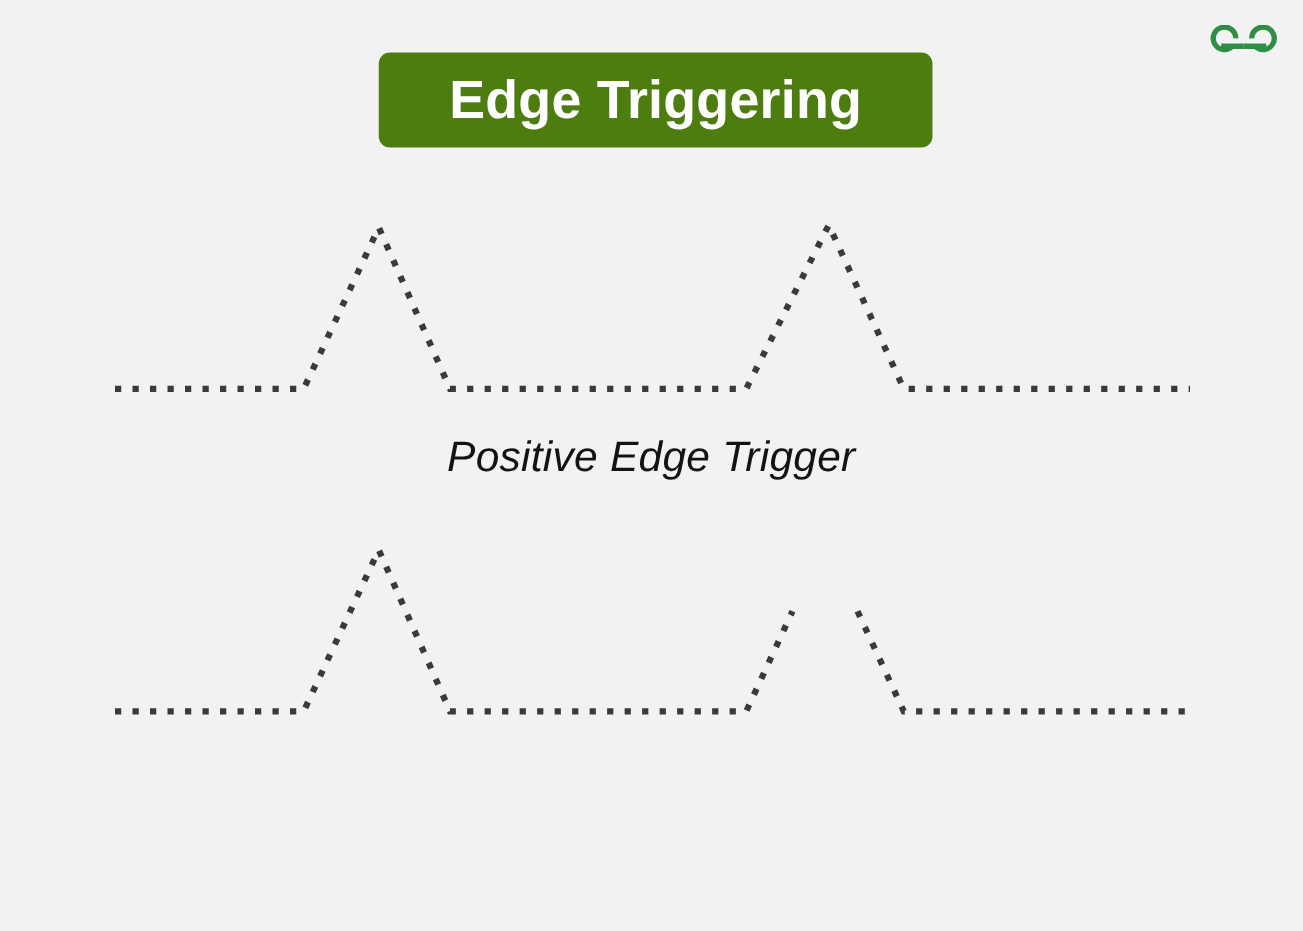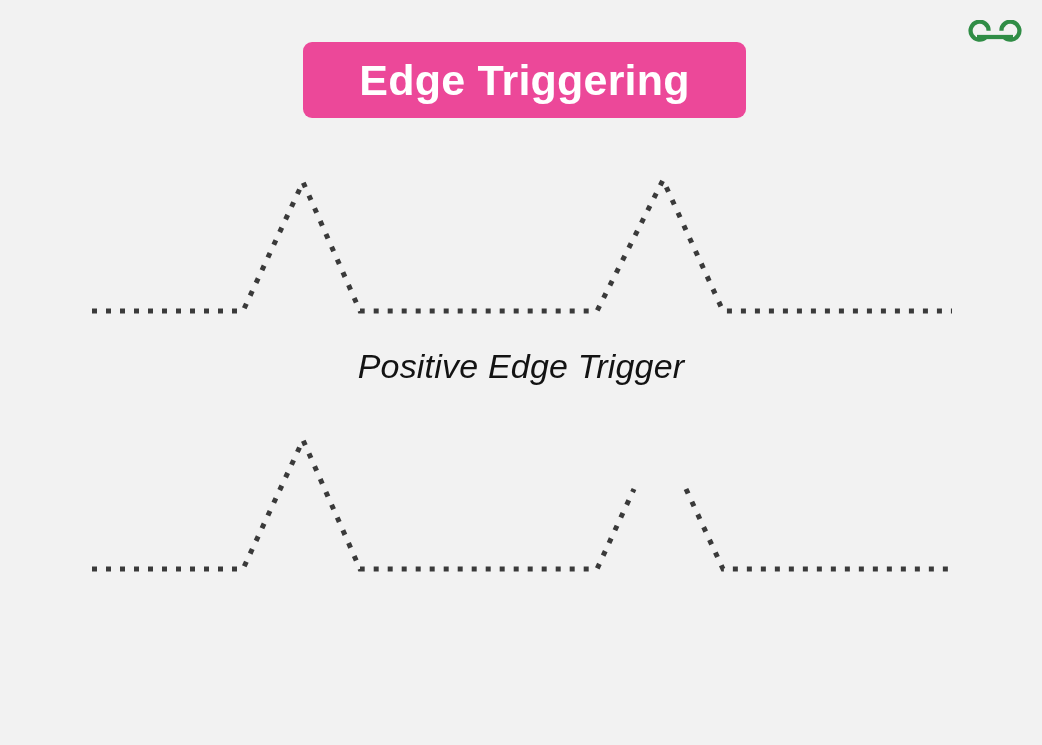--- a/index.html
+++ b/index.html
@@ -98,21 +98,21 @@
     <svg viewBox="0 0 112 62" width="56" height="34" aria-hidden="true">
       <g fill="none" stroke="#308d46" stroke-width="8.5">
         <path d="M38 31 a18 18 0 1 1 5.2 -12.6"></path>
         <path d="M20 31 h36"></path>
         <path d="M74 31 a18 18 0 1 0 -5.2 -12.6"></path>
         <path d="M92 31 h-36"></path>
       </g>
     </svg>
   </div>
 
-  <div class="title-banner" style="background: #ec4899;">
+  <div class="title-banner" style="background: #4d7c0f;">
     <span class="title-banner-text" style="color: rgb(255, 255, 255);">Edge Triggering</span>
   </div>
 
   <div class="figure" id="figure-positive">
     <svg class="waveform-svg" viewBox="0 160 1042 170" preserveAspectRatio="none">
       <polyline id="wave-positive" fill="none" stroke="#3a3a3a" stroke-width="5" stroke-linecap="butt" stroke-dasharray="5 9" points="92,311 243,311 303,182 360,311 597,311 663,180 723,311 952,311"></polyline>
     </svg>
     <div class="figure-caption">Positive Edge Trigger</div>
   </div>
 

